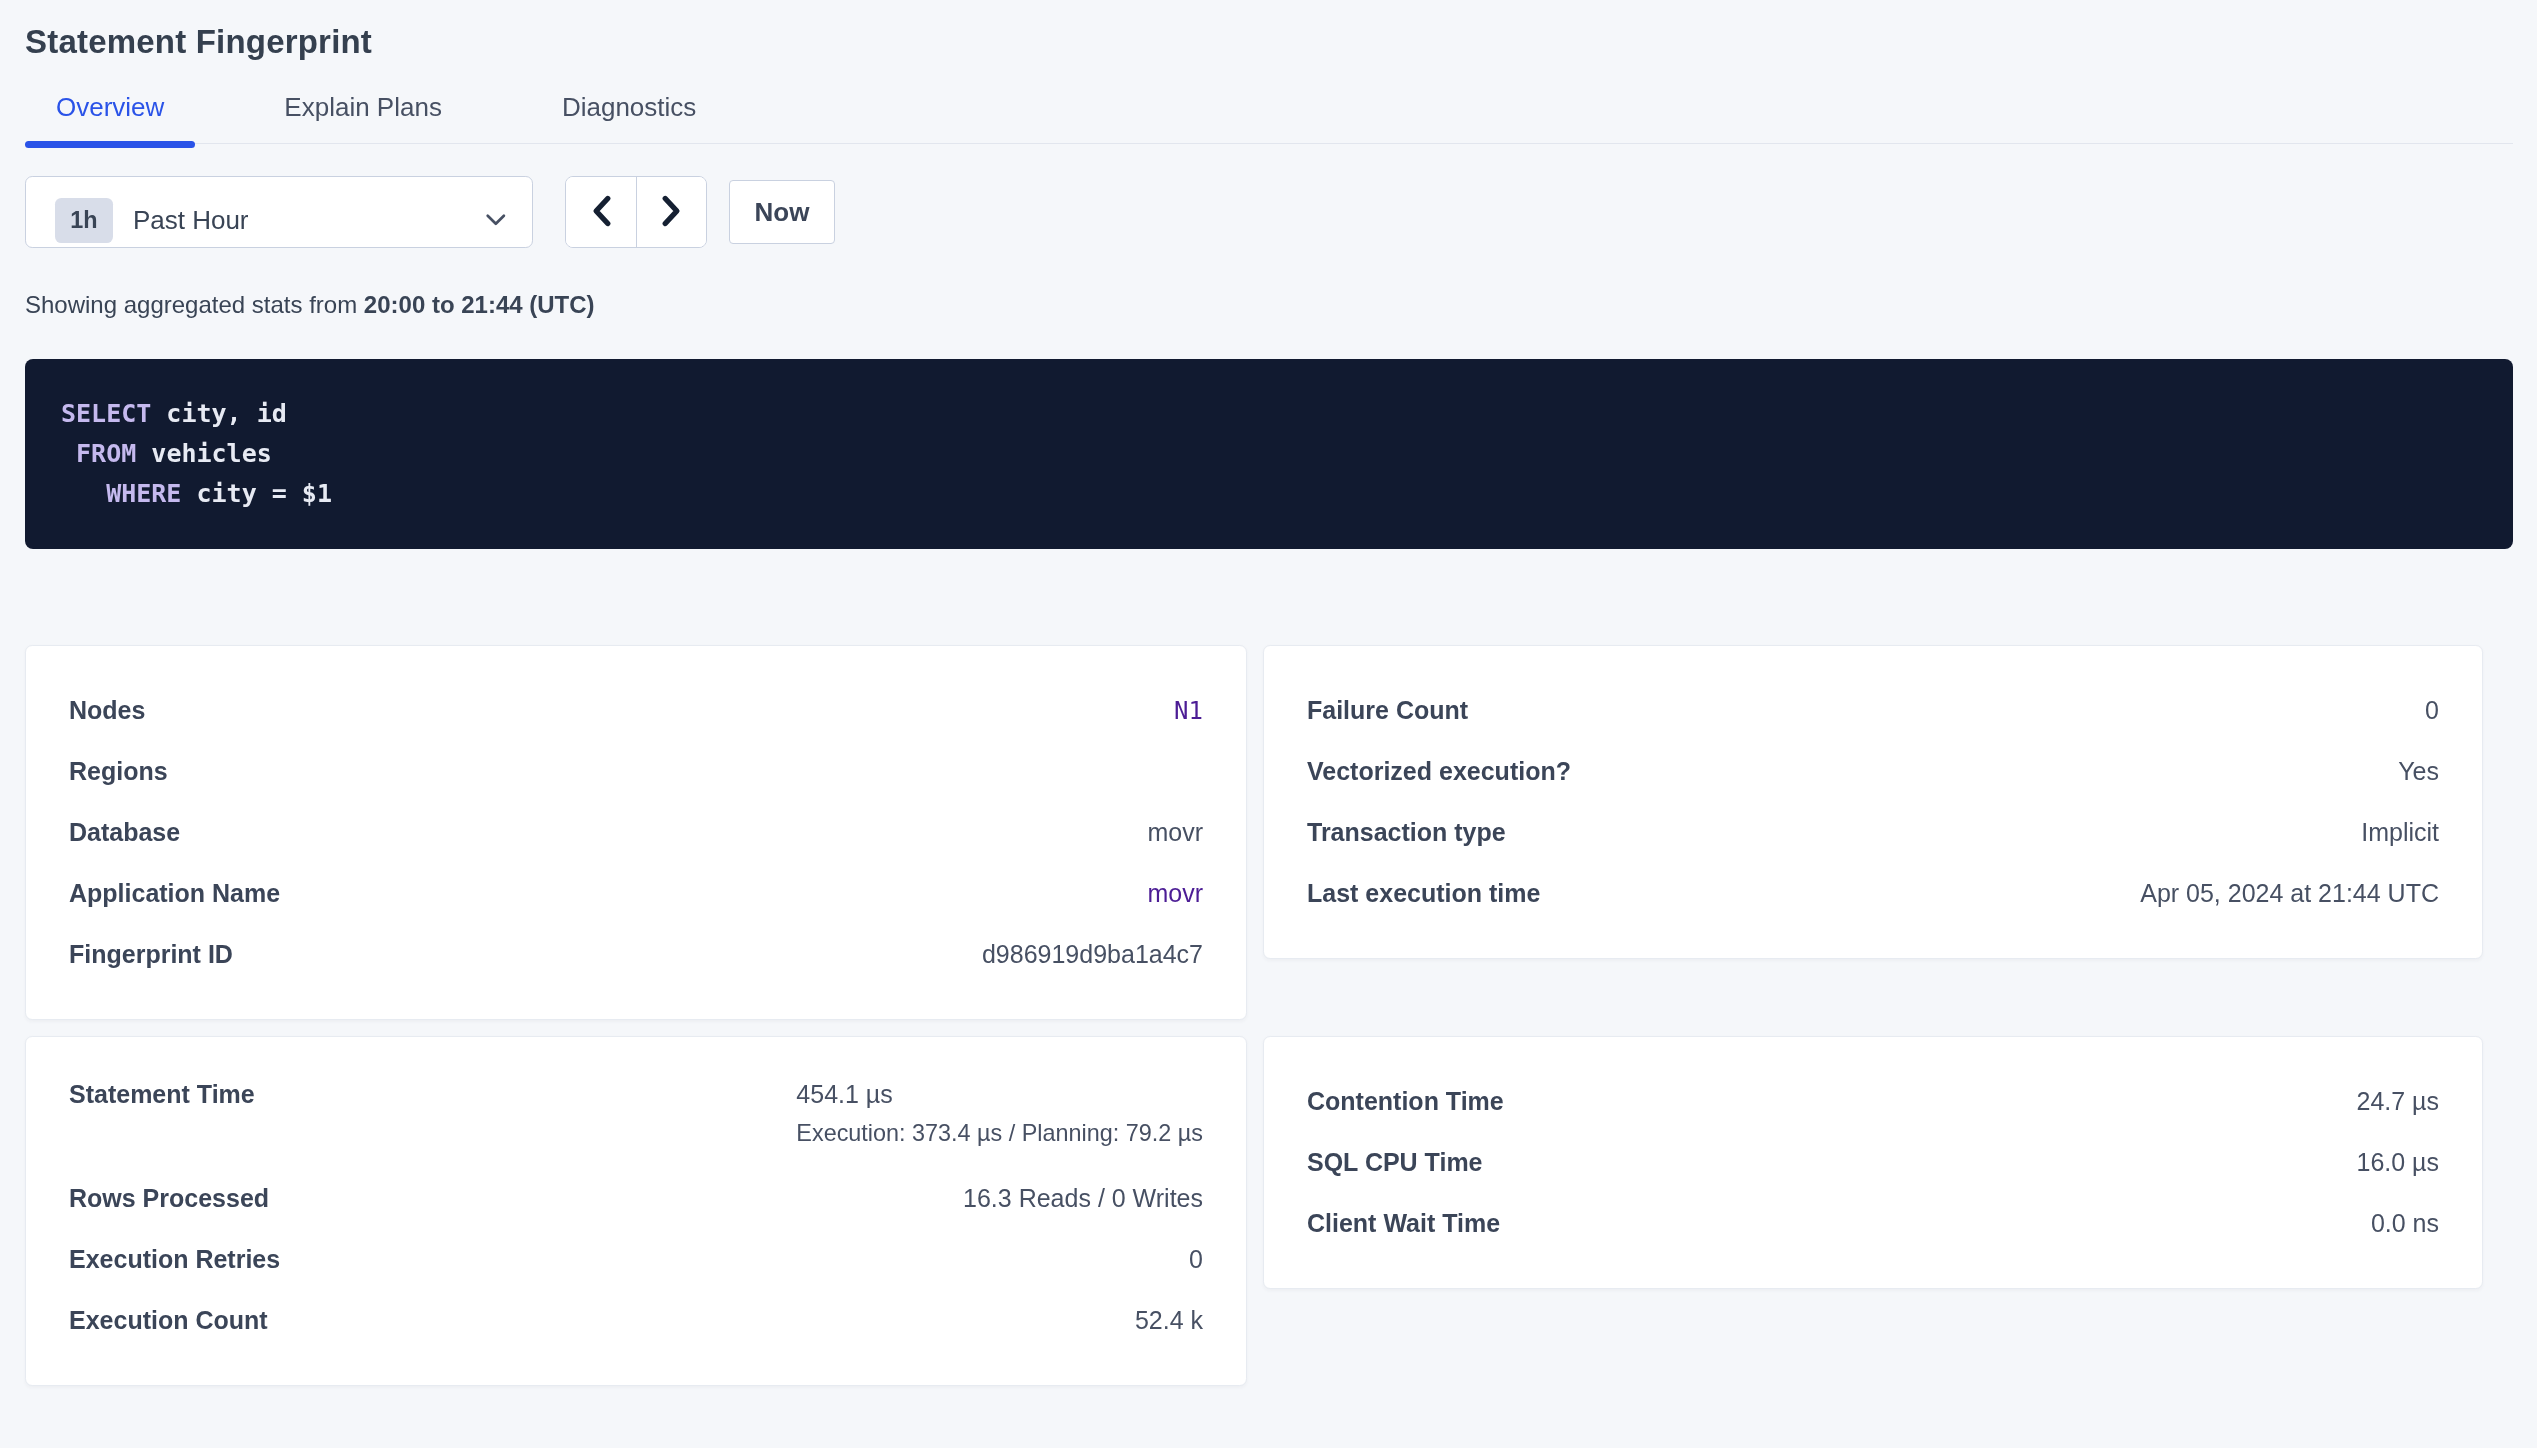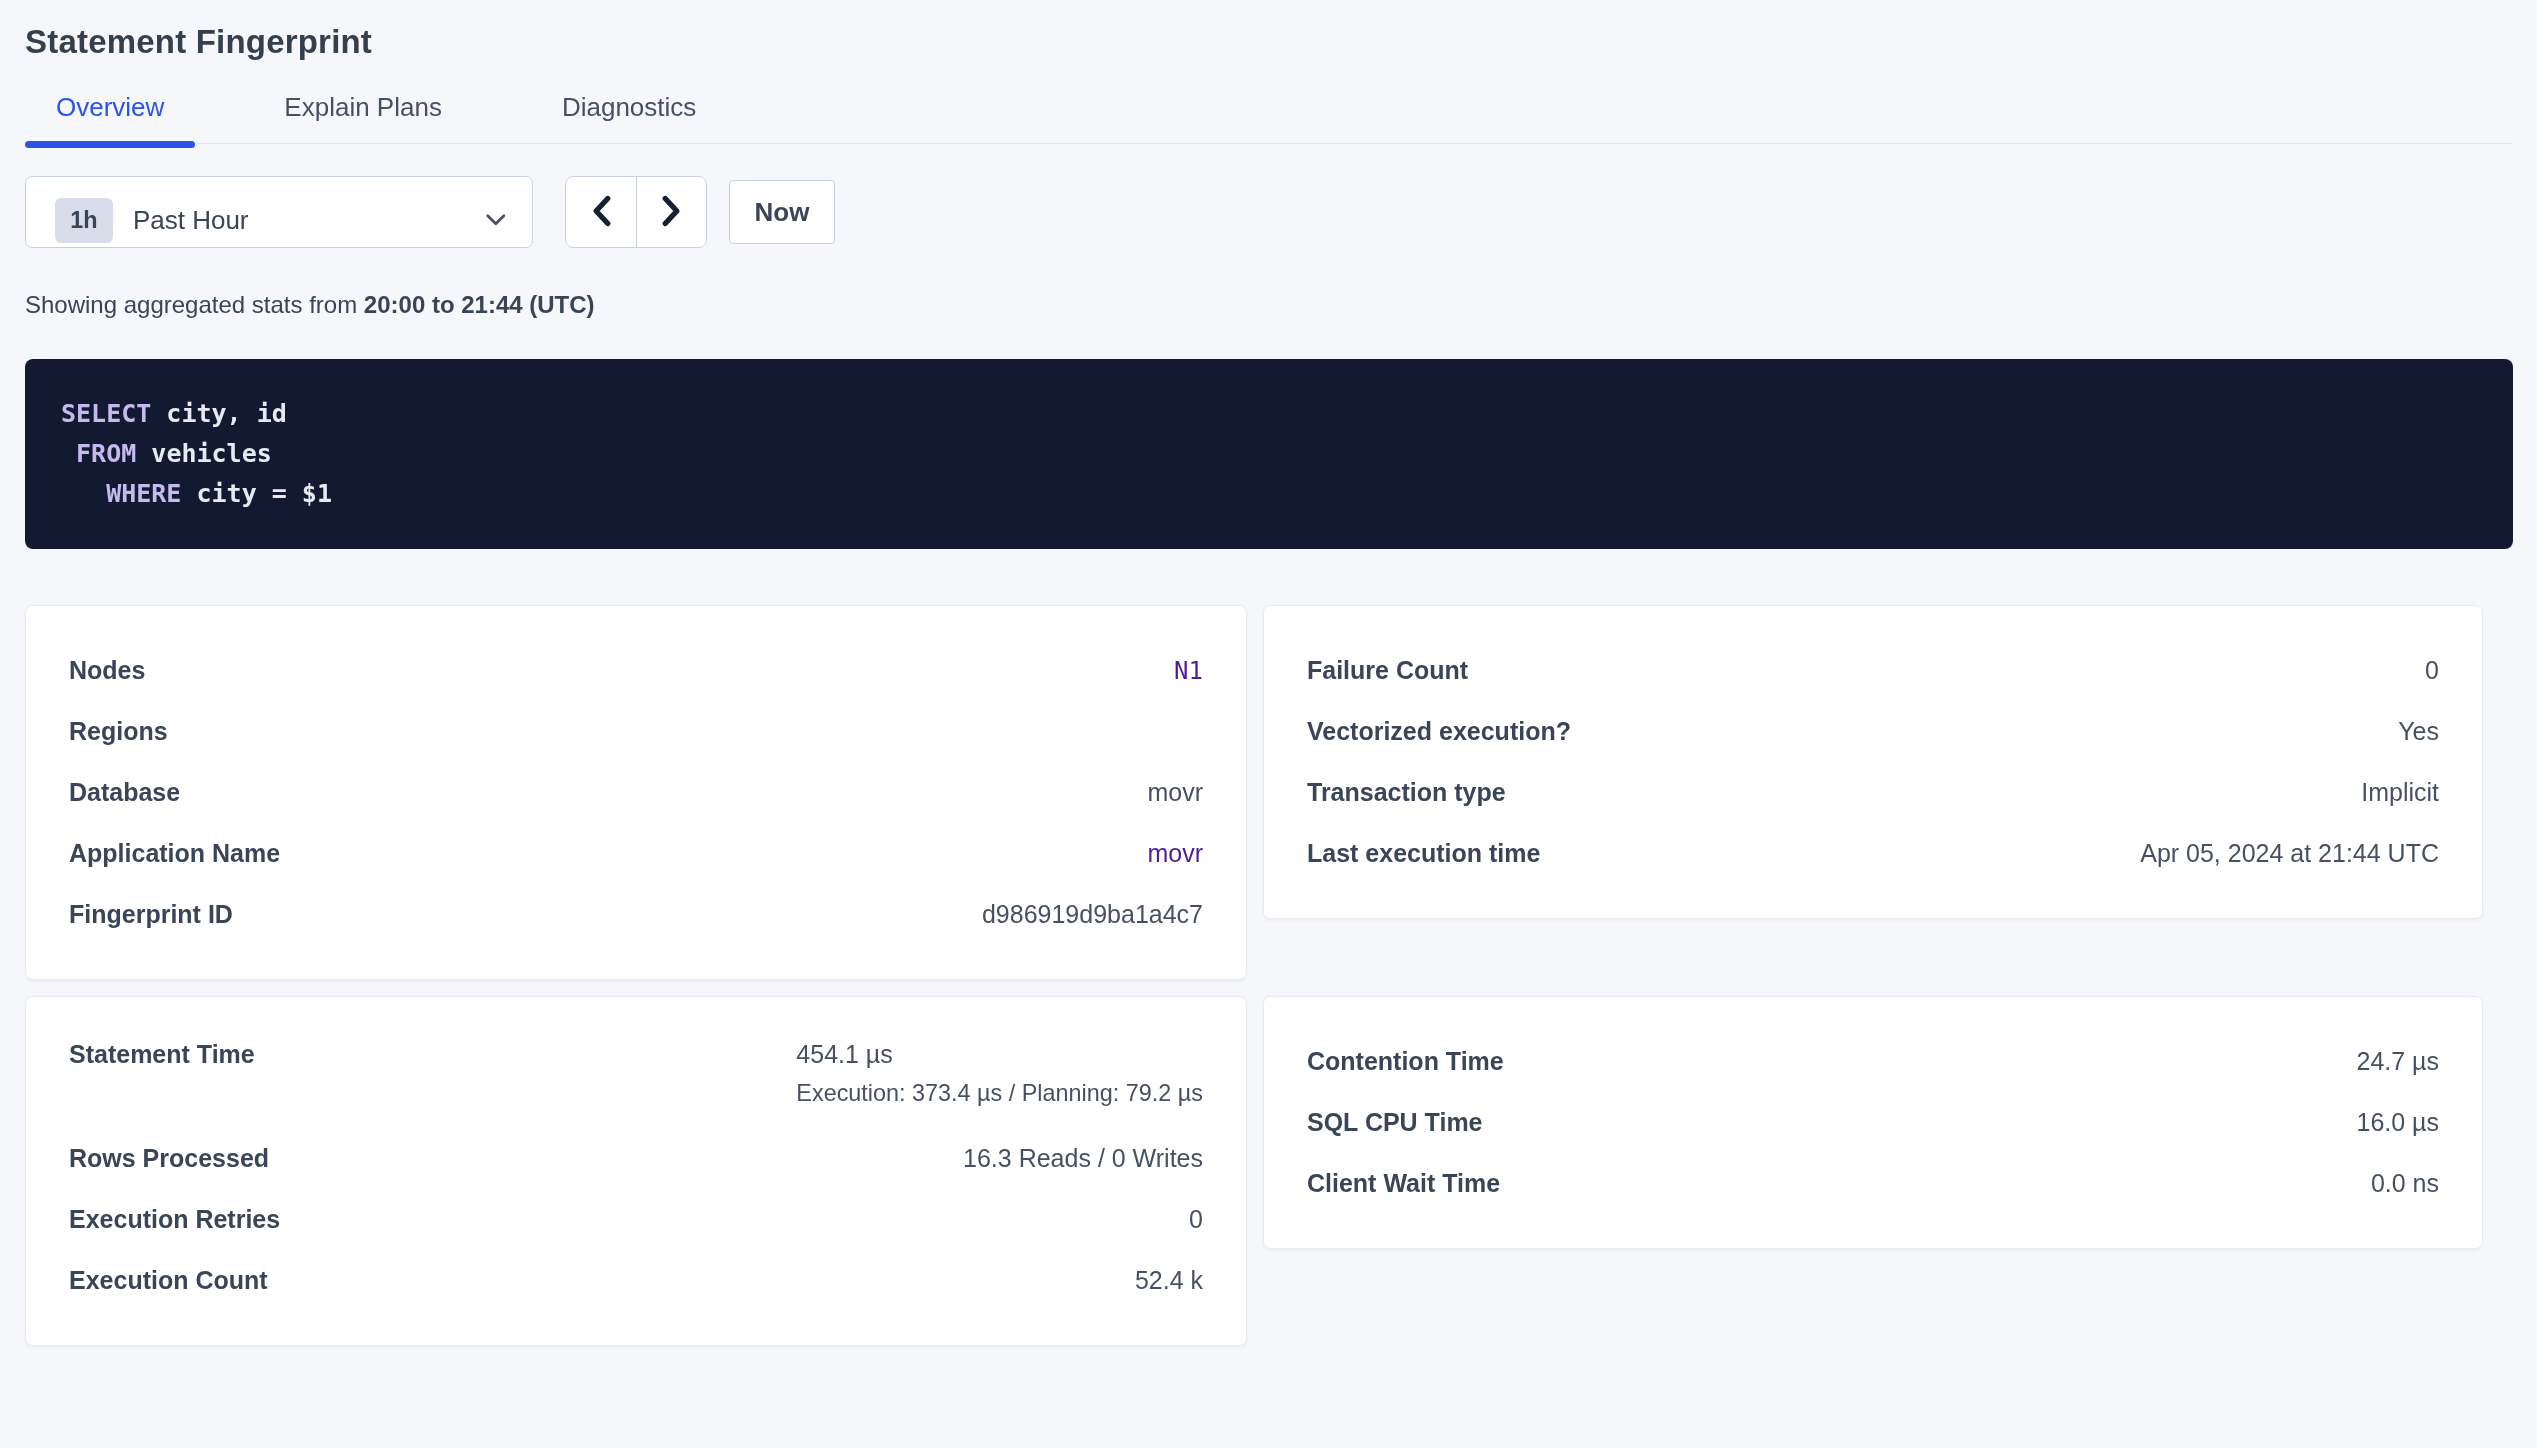--- a/index.html
+++ b/index.html
@@ -112,21 +112,21 @@
     font-size:25px;
     font-weight:600;
     line-height:40px;
     color:#e7eaf3;
     white-space:pre;
   }
   .sql-box .kw { color:#c5b9ee; }
 
   
   .cards {
-    margin-top:56px;
+    margin-top:96px;
     display:grid;
     grid-template-columns:1222px 1220px;
     column-gap:41px;
     row-gap:45px;
     align-items:start;
     gap:16px;
   }
   .card {
     background:#ffffff;
     border:0.9px solid #e7ebf1;

